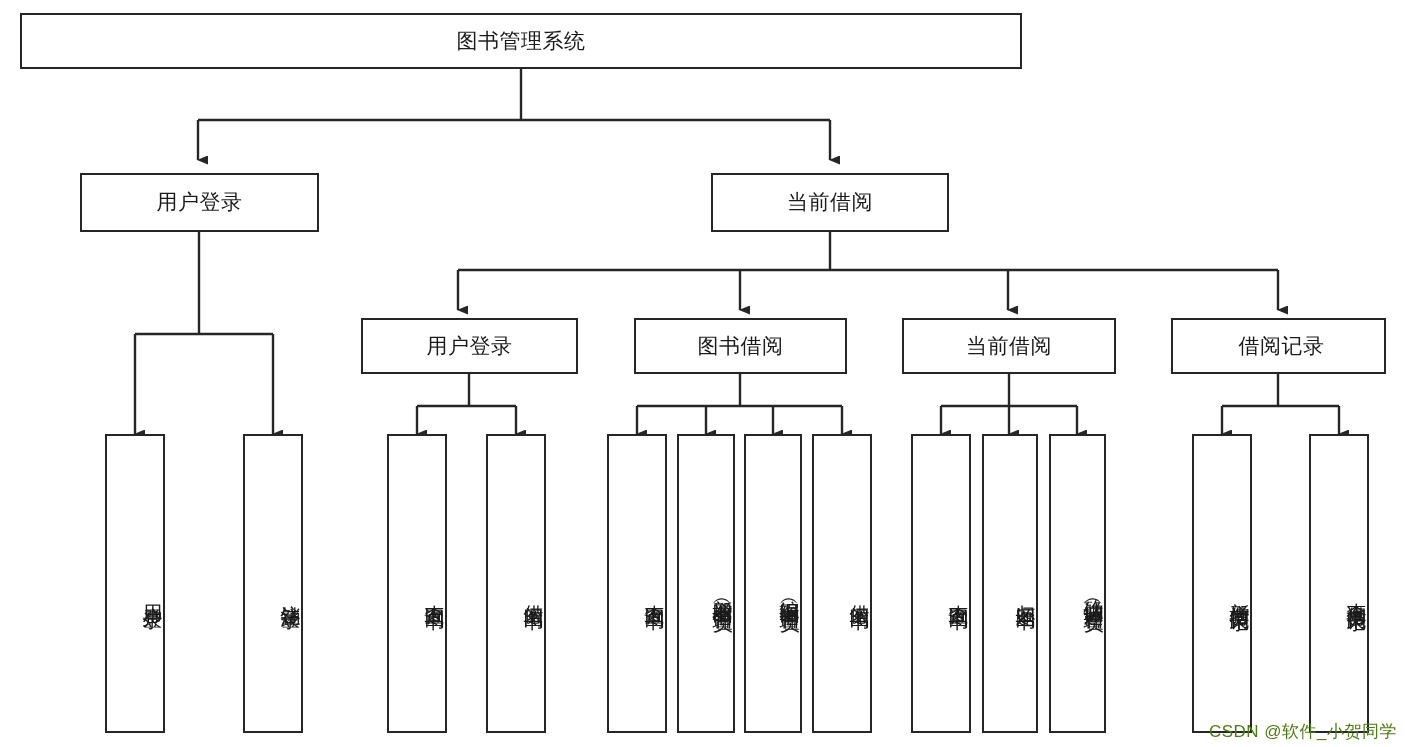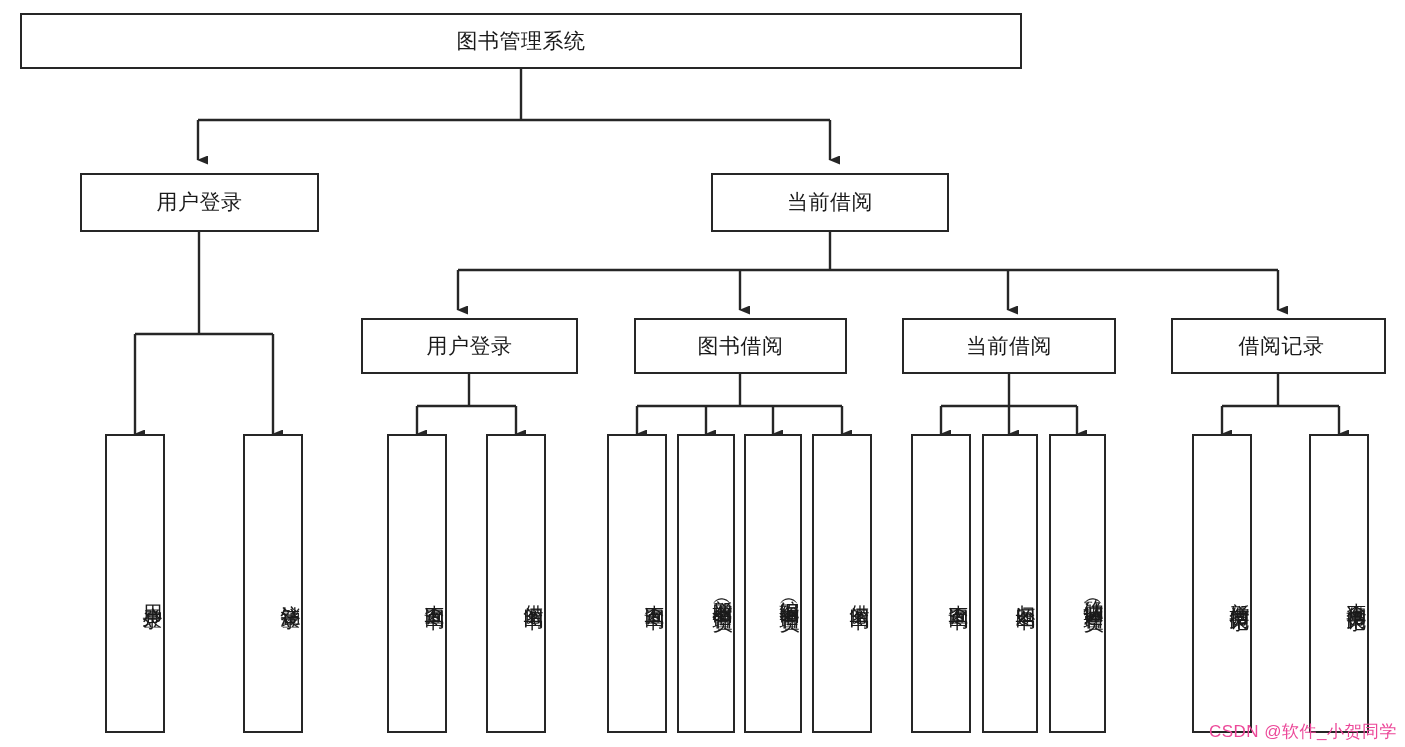--- a/index.html
+++ b/index.html
@@ -69,21 +69,21 @@
     letter-spacing: 2px;
     line-height: 1;
     display: block;
   }
 
   .watermark {
     position: absolute;
     right: 8px;
     bottom: 4px;
     font-size: 17px;
-    color: #ec4899;
+    color: #4d7c0f;
     white-space: nowrap;
     letter-spacing: 0.5px;
   }
 </style>
 </head>
 <body>
 
 <div id="diagram-canvas">
 
   <svg class="connectors" viewBox="0 0 1405 747" xmlns="http://www.w3.org/2000/svg">

